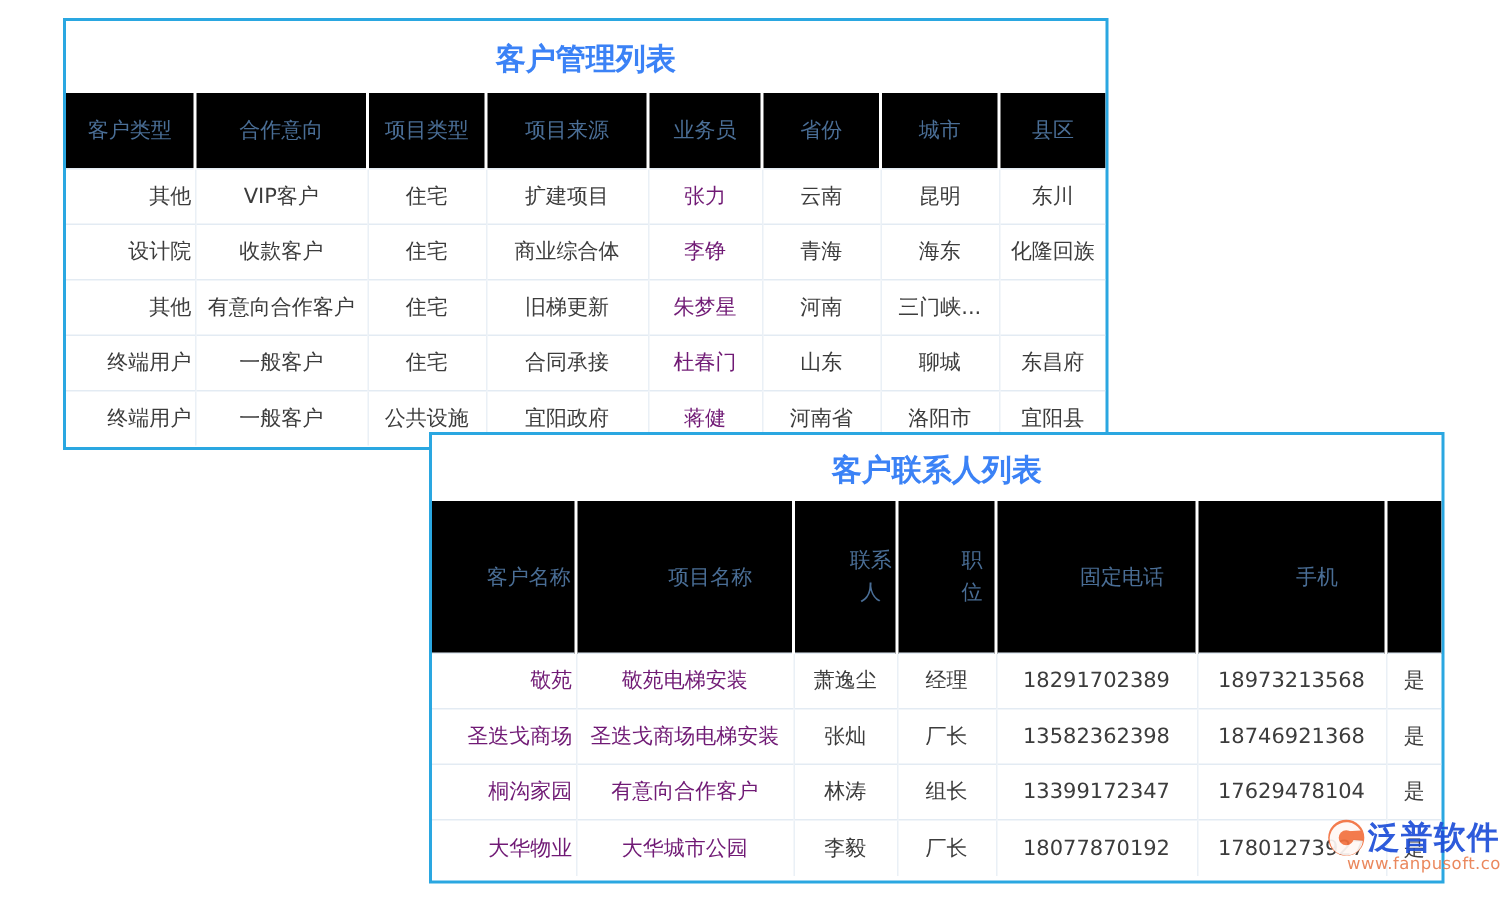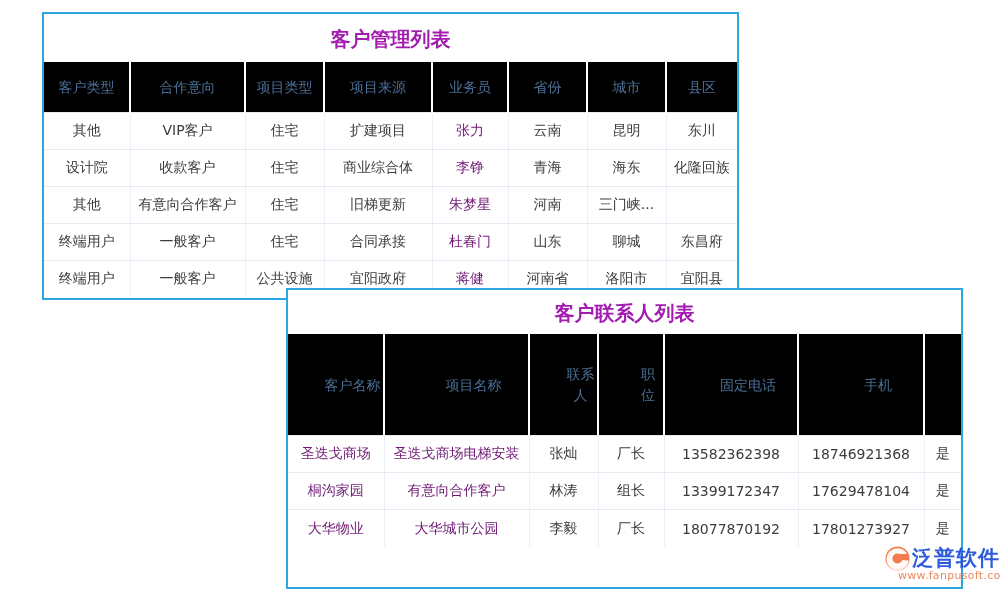--- a/index.html
+++ b/index.html
@@ -21,21 +21,21 @@
     border: 2px solid #2AA7E1;
     box-sizing: border-box;
     overflow: hidden;
   }
   .card-customers { left: 42px;  top: 12px;  width: 697px; height: 288px; z-index: 1; }
   .card-contacts  { left: 286px; top: 288px; width: 677px; height: 301px; z-index: 2; }
 
   .card-title {
     text-align: center;
     font-weight: bold;
-    color: #a21caf;
+    color: #3b82f6;
     font-size: 20px;
   }
   .card-customers .card-title { height: 48px; line-height: 50px; }
   .card-contacts  .card-title { height: 44px; line-height: 46px; }
 
   table {
     width: 100%;
     border-collapse: collapse;
     table-layout: fixed;
   }
@@ -63,21 +63,21 @@
     color: #3C3C3C;
     height: 37px;
     border-top: 1px solid #E3EBF3;
     border-left: 1px solid #EAF0F6;
     white-space: nowrap;
     overflow: hidden;
     text-overflow: ellipsis;
     padding: 0 2px;
     box-sizing: border-box;
   }
-  td:first-child { border-left: none; }
+  td:first-child { border-left: none; text-align: right; }
 
   .link { color: #701a75; cursor: pointer; }
 
   .watermark {
     position: absolute;
     left: 884px;
     top: 544px;
     z-index: 3;
     width: 116px;
     opacity: 0.92;
@@ -204,20 +204,29 @@
             <th>项目名称</th>
             <th>联系人</th>
             <th>职位</th>
             <th>固定电话</th>
             <th>手机</th>
             <th>主要联系人</th>
           </tr>
         </thead>
       <tbody>
           <tr>
+            <td><span class="link">敬苑</span></td>
+            <td><span class="link">敬苑电梯安装</span></td>
+            <td>萧逸尘</td>
+            <td>经理</td>
+            <td>18291702389</td>
+            <td>18973213568</td>
+            <td>是</td>
+          </tr>
+          <tr>
             <td><span class="link">圣迭戈商场</span></td>
             <td><span class="link">圣迭戈商场电梯安装</span></td>
             <td>张灿</td>
             <td>厂长</td>
             <td>13582362398</td>
             <td>18746921368</td>
             <td>是</td>
           </tr>
           <tr>
             <td><span class="link">桐沟家园</span></td>

